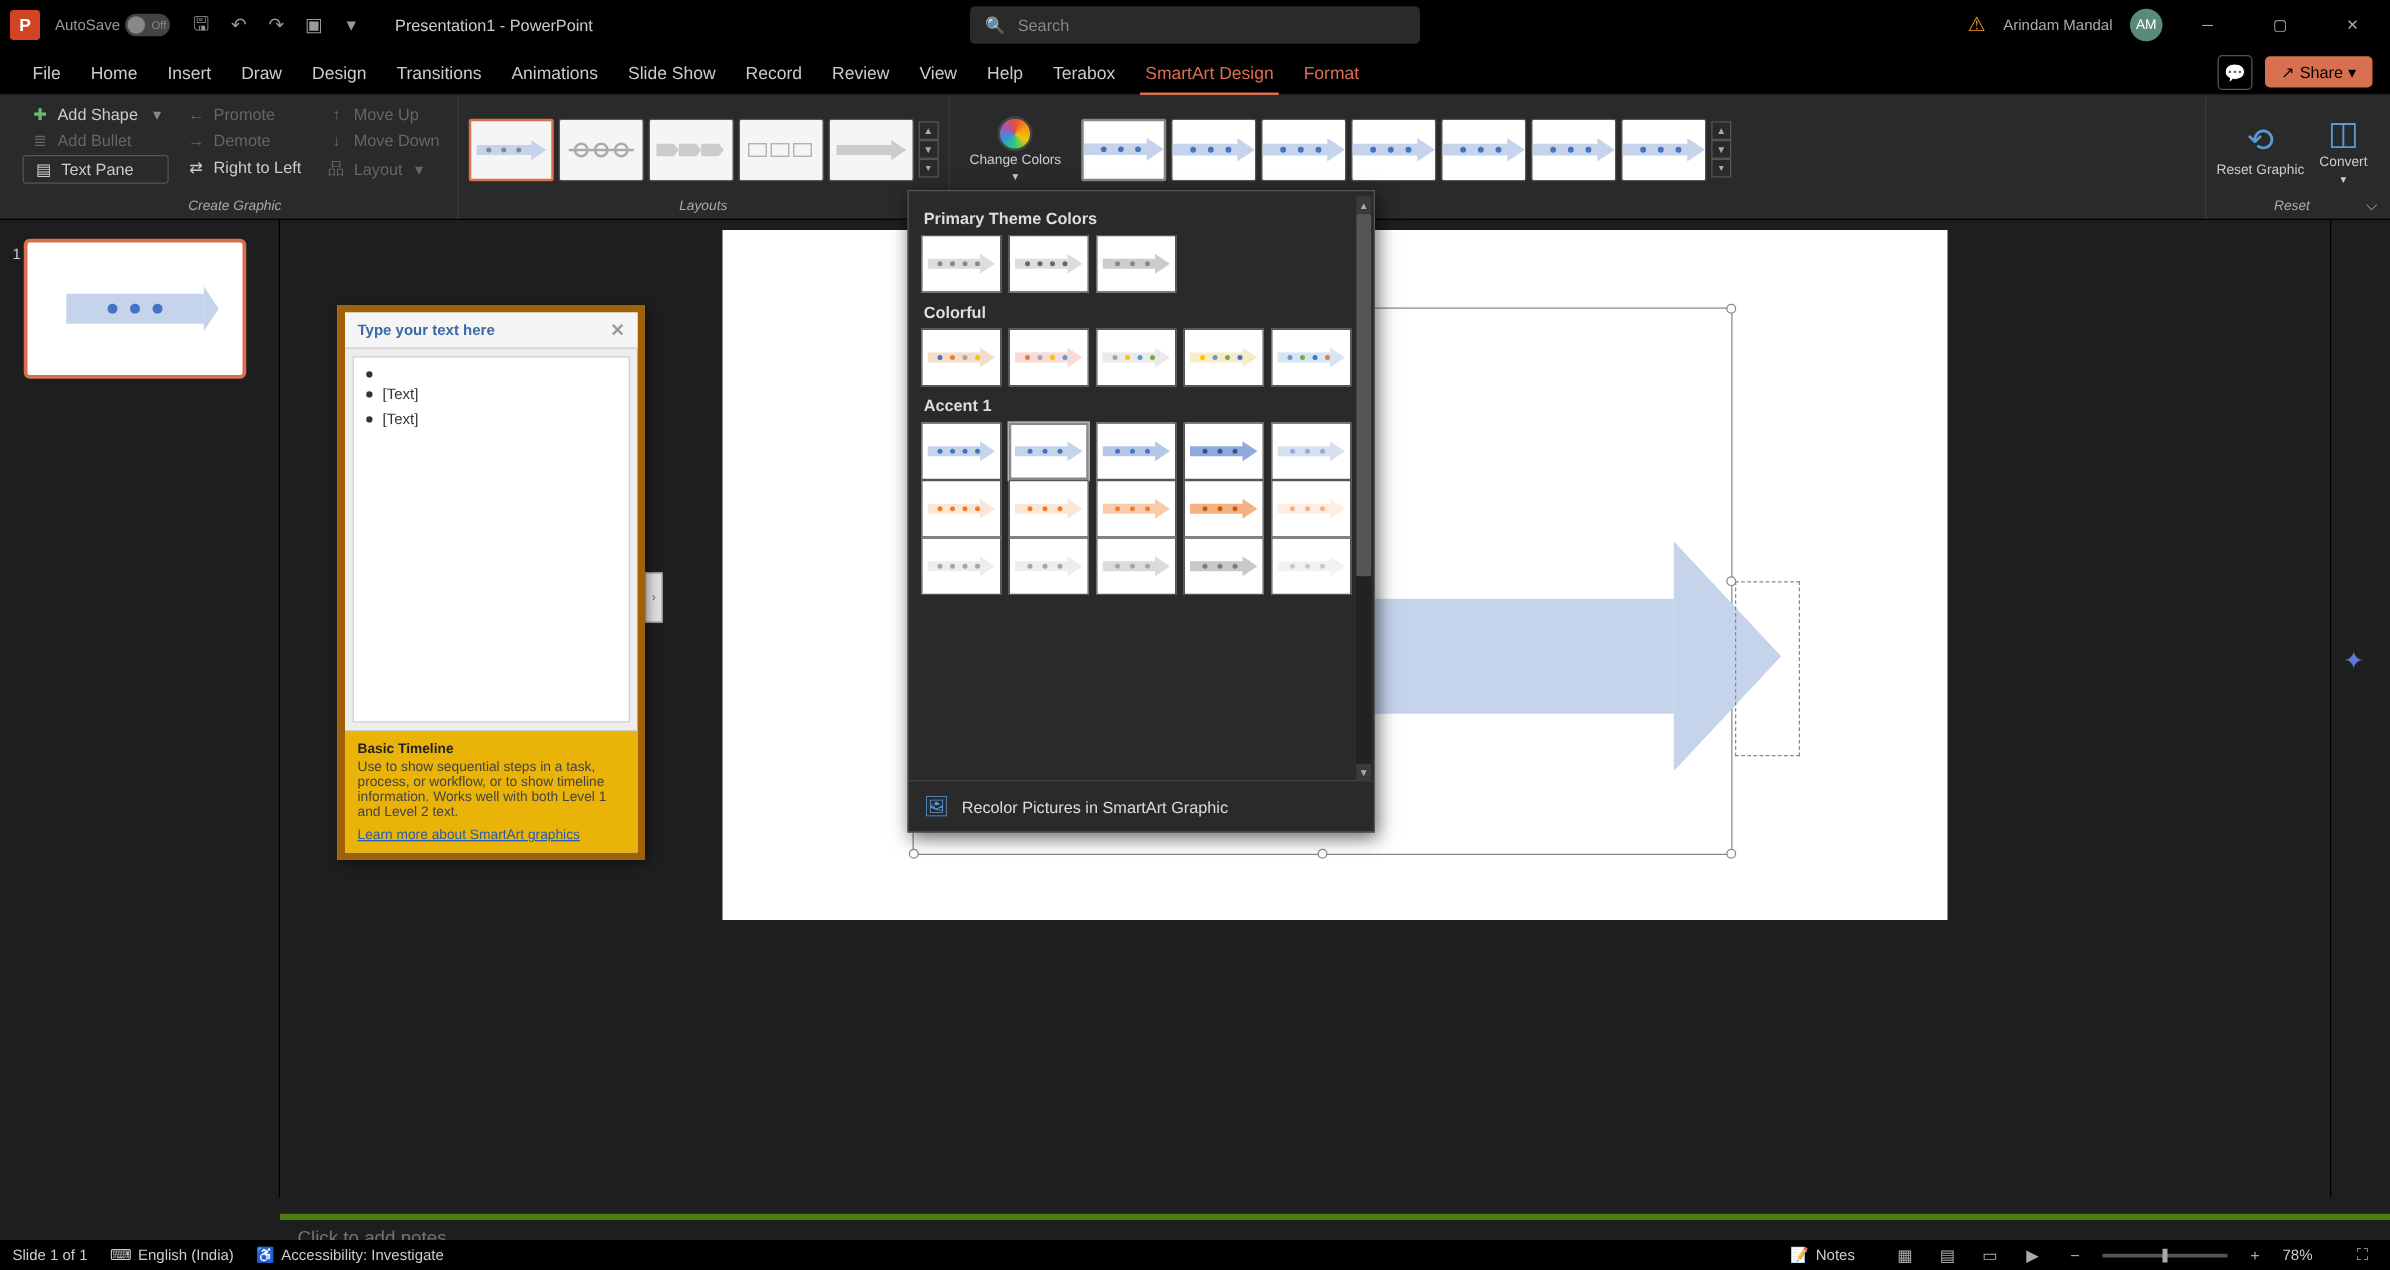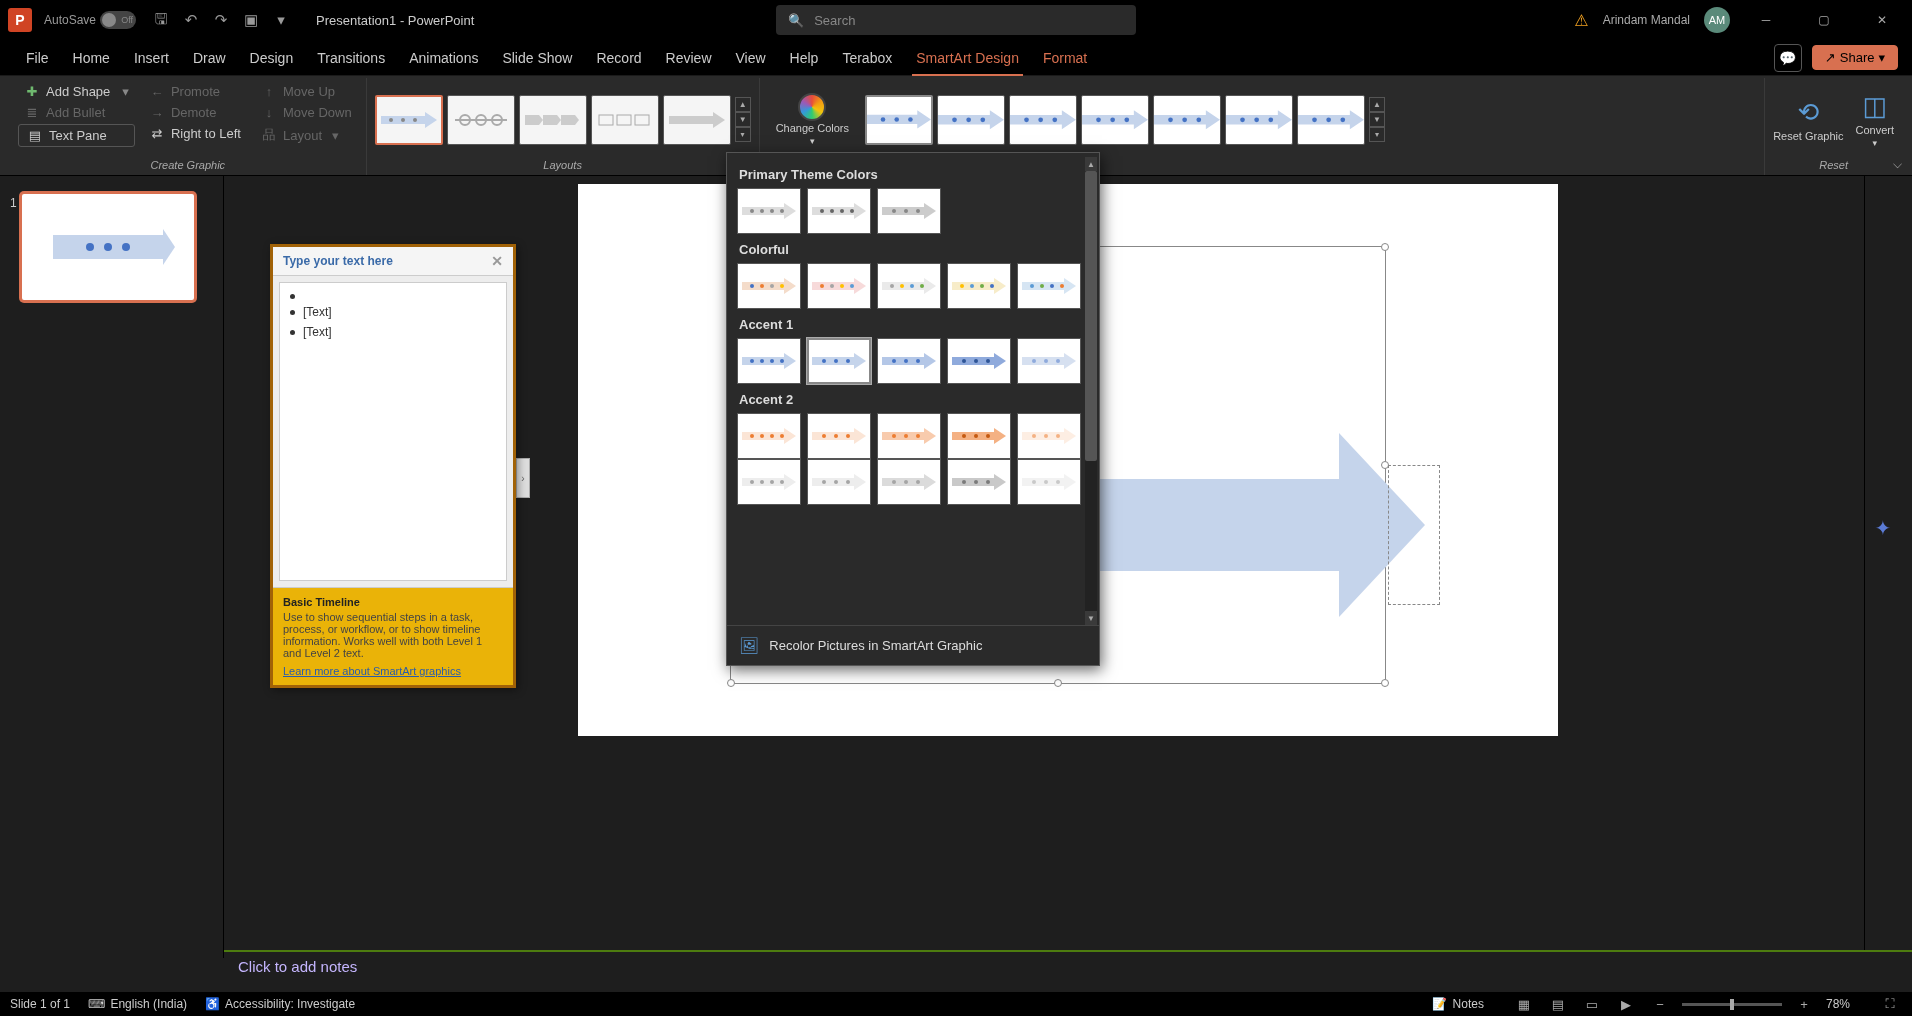--- a/index.html
+++ b/index.html
@@ -72,21 +72,21 @@
 
 .smartart-box { position: absolute; left: 152px; top: 62px; width: 656px; height: 438px; border: 1px solid #888; }
 .sel-handle { width: 8px; height: 8px; background: white; border: 1px solid #888; border-radius: 50%; position: absolute; }
 .big-arrow { position: absolute; left: 0; top: 232px; width: 608px; height: 92px; background: #c5d4eb; }
 .big-arrow-head { position: absolute; left: 608px; top: 186px; width: 0; height: 0; border-left: 86px solid #c5d4eb; border-top: 92px solid transparent; border-bottom: 92px solid transparent; }
 .smartart-text { position: absolute; left: 36px; top: 110px; font-size: 56px; font-family: Calibri, sans-serif; color: #000; }
 
 .dashed-box { position: absolute; left: 810px; top: 281px; width: 52px; height: 140px; border: 1px dashed #888; }
 
 
-.textpane-popup { position: absolute; left: 270px; top: 244px; width: 246px; height: 444px; background: #ededed; border: 3px solid #a16207; box-shadow: 2px 2px 8px rgba(0,0,0,0.4); z-index: 5; display: flex; flex-direction: column; }
+.textpane-popup { position: absolute; left: 270px; top: 244px; width: 246px; height: 444px; background: #ededed; border: 6px solid #a16207; box-shadow: 2px 2px 8px rgba(0,0,0,0.4); z-index: 5; display: flex; flex-direction: column; }
 .textpane-header { padding: 6px 10px; font-size: 12px; font-weight: bold; color: #3a6aa8; border-bottom: 1px solid #ccc; display: flex; justify-content: space-between; align-items: center; background: #f5f5f5; }
 .textpane-header .x { color: #999; cursor: pointer; font-size: 14px;}
 .textpane-list { flex: 1; background: white; margin: 6px; padding: 8px; border: 1px solid #ccc; font-size: 12px; color: #333; }
 .textpane-list .bullet-line { display: flex; align-items: center; gap: 8px; padding: 3px 2px; }
 .textpane-list .bdot { width: 5px; height: 5px; background: #333; border-radius: 50%; }
 .textpane-footer { padding: 8px 10px; font-size: 11px; color: #444; background: #eab308; border-top: 1px solid #ccc;}
 .textpane-footer .footer-title { font-weight: bold; color: #222; margin-bottom: 3px; }
 .textpane-footer .link { color: #2a5caa; text-decoration: underline; cursor: pointer; margin-top: 6px; display: inline-block; }
 .textpane-handle { position: absolute; left: 516px; top: 458px; width: 14px; height: 40px; background: #ddd; border: 1px solid #aaa; display: flex; align-items: center; justify-content: center; font-size: 10px; color: #666; z-index: 4; cursor: pointer; }
 
@@ -99,21 +99,21 @@
 .color-swatch.selected { border: 2px solid #888; box-shadow: 0 0 0 1px #aaa; }
 .color-swatch svg { width: 54px; height: 18px; }
 .color-dropdown-footer { border-top: 1px solid #444; padding: 10px 12px; display: flex; align-items: center; gap: 10px; font-size: 13px; color: #ddd; cursor: pointer; }
 .color-dropdown-footer .ficon { color: #5b9bd5; font-size: 16px; }
 .dd-scrollbar { position: absolute; right: 2px; top: 4px; width: 12px; bottom: 40px; }
 .dd-scrollbar .arr { height: 14px; background: #3a3a3a; color: #aaa; font-size: 8px; display: flex; align-items: center; justify-content: center; cursor: pointer;}
 .dd-scrollbar .track { position: absolute; top: 14px; bottom: 14px; left: 0; right: 0; background: #222;}
 .dd-scrollbar .thumb { position: absolute; top: 0; left: 0; right: 0; height: 290px; background: #555; border-radius: 2px; cursor: pointer;}
 
 
-.notes-area { position: absolute; left: 224px; right: 0; bottom: 32px; height: 34px; background: #1e1e1e; border-top: 2px solid #4d7c0f; padding: 6px 14px; color: #c4b5fd; font-size: 15px; }
+.notes-area { position: absolute; left: 224px; right: 0; bottom: 11px; height: 34px; background: #1e1e1e; border-top: 5px solid #4d7c0f; padding: 6px 14px; color: #737373; font-size: 15px; }
 
 
 .statusbar { position: absolute; bottom: 0; left: 0; right: 0; height: 24px; background: #000000; display: flex; align-items: center; padding: 0 10px; font-size: 12px; color: #ccc; }
 .statusbar .sb-item { margin-right: 18px; display: flex; align-items: center; gap: 5px; }
 .statusbar .sb-right { margin-left: auto; display: flex; align-items: center; gap: 10px; }
 .statusbar .view-btn { width: 24px; height: 20px; display: flex; align-items: center; justify-content: center; cursor: pointer; color: #aaa; font-size: 13px;}
 .statusbar .zoom-slider { width: 100px; height: 3px; background: #555; position: relative; }
 .statusbar .zoom-slider .zk { position: absolute; left: 48px; top: -4px; width: 4px; height: 11px; background: #aaa; }
 
 
@@ -550,21 +550,20 @@
       <div class="color-swatch">
           <svg viewBox="0 0 54 18">
             <polygon fill="#d6e0f0" points="0,5 42,5 42,1 54,9 42,17 42,13 0,13"></polygon>
             <circle cx="12" cy="9" r="2" fill="#8faadc"></circle>
             <circle cx="24" cy="9" r="2" fill="#8faadc"></circle>
             <circle cx="36" cy="9" r="2" fill="#8faadc"></circle>
           </svg>
         </div>
     </div>
 
-    <div class="color-section-title">Accent 2</div>
     <div class="color-row">
       <div class="color-swatch">
           <svg viewBox="0 0 54 18">
             <polygon fill="#fbe5d6" points="0,5 42,5 42,1 54,9 42,17 42,13 0,13"></polygon>
             <circle cx="10" cy="9" r="2" fill="#ed7d31"></circle>
             <circle cx="20" cy="9" r="2" fill="#ed7d31"></circle>
             <circle cx="30" cy="9" r="2" fill="#ed7d31"></circle>
             <circle cx="40" cy="9" r="2" fill="#ed7d31"></circle>
           </svg>
         </div>

